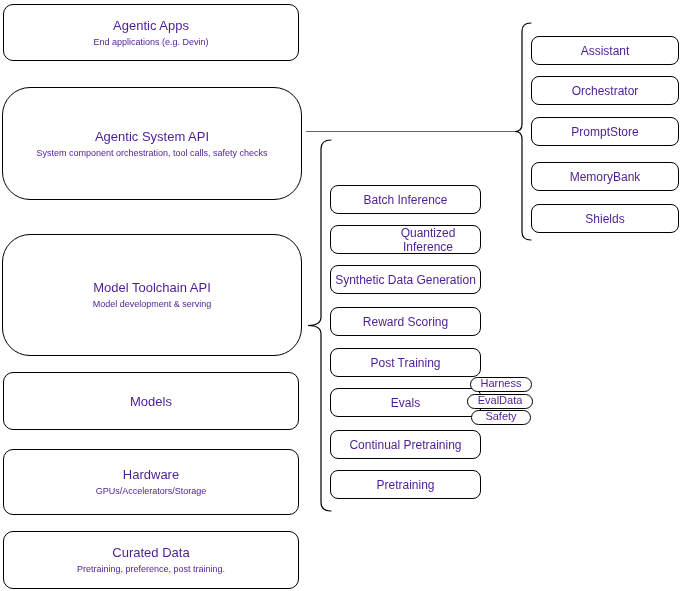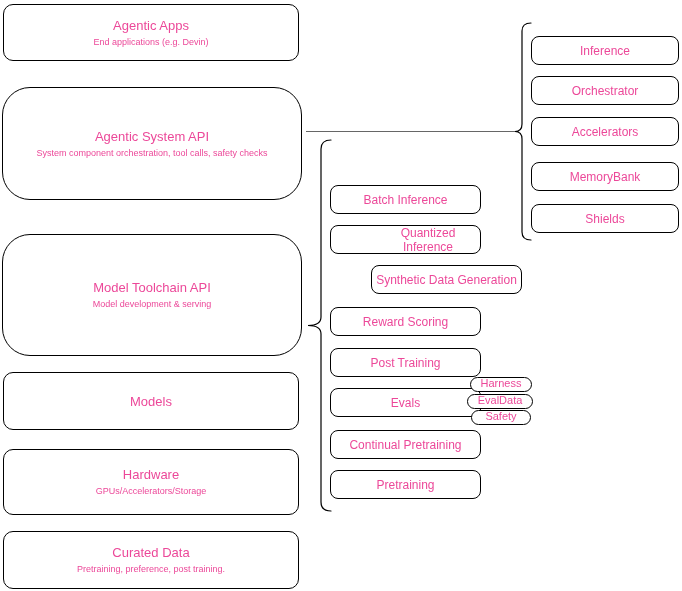--- a/index.html
+++ b/index.html
@@ -1,18 +1,18 @@
 <!DOCTYPE html>
 <html><head>
 <meta charset="utf-8">
 <style>
   html,body{margin:0;padding:0;background:#ffffff;}
   #canvas{
     position:relative;width:682px;height:591px;background:#ffffff;overflow:hidden;
-    font-family:"Liberation Sans", sans-serif;color:#ec4899;
+    font-family:"Liberation Sans", sans-serif;color:#4c1d95;
   }
   #connector-svg{position:absolute;left:0;top:0;z-index:1;}
   .node{
     position:absolute;box-sizing:border-box;background:#ffffff;border:1px solid #000;
     display:flex;flex-direction:column;align-items:center;justify-content:center;
     text-align:center;z-index:2;
   }
   .lbox{left:3px;width:296px;border-radius:10px;gap:4px;padding:0 4px;}
   .lbox.bigr{left:2px;width:300px;border-radius:28px;}
   .ltitle{font-size:13px;line-height:15px;}
@@ -67,21 +67,21 @@
     <div class="ltitle">Curated Data</div>
     <div class="lsub">Pretraining, preference, post training.</div>
   </div>
 
   <div class="node mbox" style="top:185px;">
     <span>Batch Inference</span>
   </div>
   <div class="node mbox" style="top:225px;padding-left:45px;">
     <span>Quantized Inference</span>
   </div>
-  <div class="node mbox" style="top:265px;margin-left:41px;">
+  <div class="node mbox" style="top:265px;">
     <span>Synthetic Data Generation</span>
   </div>
   <div class="node mbox" style="top:307px;">
     <span>Reward Scoring</span>
   </div>
   <div class="node mbox" style="top:348px;">
     <span>Post Training</span>
   </div>
   <div class="node mbox" style="top:388px;">
     <span>Evals</span>
@@ -97,27 +97,27 @@
     <span>Harness</span>
   </div>
   <div class="oval" style="left:467px;top:394px;width:66px;height:15px;">
     <span>EvalData</span>
   </div>
   <div class="oval" style="left:471px;top:410px;width:60px;height:15px;">
     <span>Safety</span>
   </div>
 
   <div class="node rbox" style="top:36px;">
-    <span>Inference</span>
+    <span>Assistant</span>
   </div>
   <div class="node rbox" style="top:76px;">
     <span>Orchestrator</span>
   </div>
   <div class="node rbox" style="top:117px;">
-    <span>Accelerators</span>
+    <span>PromptStore</span>
   </div>
   <div class="node rbox" style="top:162px;">
     <span>MemoryBank</span>
   </div>
   <div class="node rbox" style="top:204px;">
     <span>Shields</span>
   </div>
 
 </div>
 

